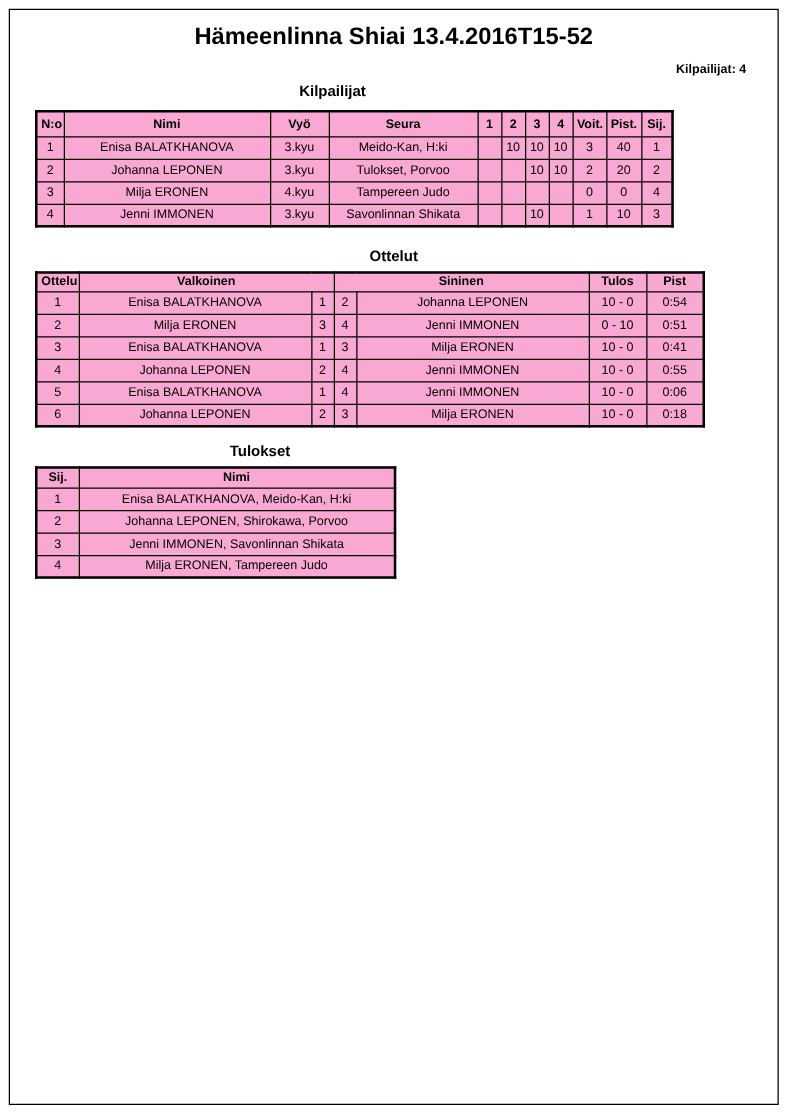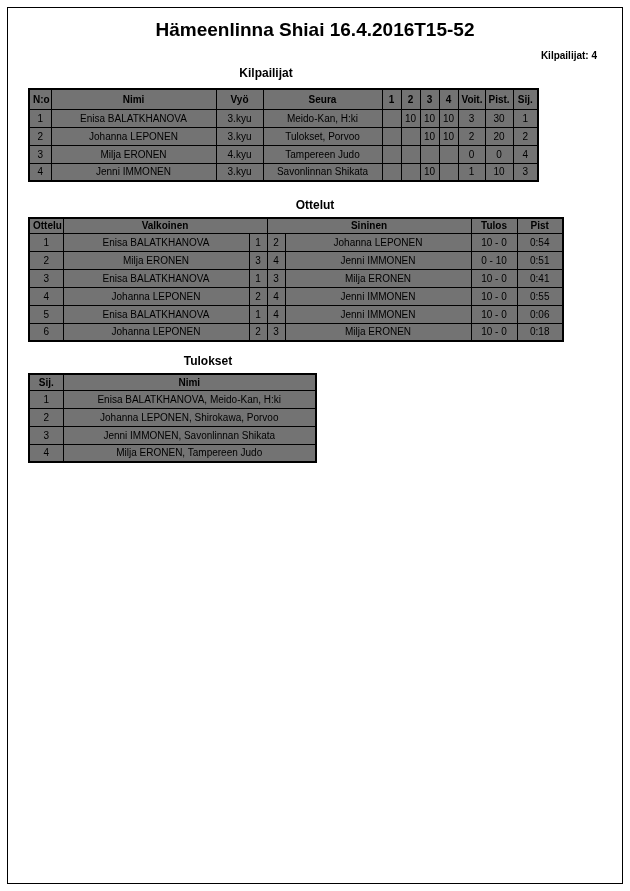--- a/index.html
+++ b/index.html
@@ -46,21 +46,21 @@
   }
   #h-kilpailijat { left: 0; top: 66px; width: 492px; }
   #h-ottelut     { left: 0; top: 198px; width: 590px; }
   #h-tulokset    { left: 16px; top: 354px; width: 344px; }
 
   table {
     position: absolute;
     border-collapse: collapse;
     table-layout: fixed;
     border: 2px solid #000;
-    background: #737373;
+    background: #f9a8d4;
   }
   #t-kilpailijat { left: 28px; top: 88px;  width: 508px; }
   #t-ottelut     { left: 28px; top: 217px; width: 534px; }
   #t-tulokset    { left: 28px; top: 373px; width: 287px; }
 
   th, td {
     border: 1px solid #000;
     font-size: 10px;
     line-height: 1.1;
     padding: 0 3px;
@@ -76,21 +76,21 @@
   tr.hdr-20 { height: 20px; }
   tr.hdr-15 { height: 15px; }
   tr.hdr-16 { height: 16px; }
 </style>
 </head>
 <body>
 
 <div class="page-frame"></div>
 
 <div class="title">
-  <span>Hämeenlinna Shiai  16.4.2016</span><span class="title-class">T15-52</span>
+  <span>Hämeenlinna Shiai  13.4.2016</span><span class="title-class">T15-52</span>
 </div>
 
 <div class="competitors-count">Kilpailijat: 4</div>
 
 <h2 class="section-heading" id="h-kilpailijat">Kilpailijat</h2>
 
 <table id="t-kilpailijat">
   <colgroup>
     <col style="width:22px">
       <col style="width:165px">
@@ -123,21 +123,21 @@
     <tr>
       <td class="c">1</td>
       <td class="l">Enisa BALATKHANOVA</td>
       <td class="l">3.kyu</td>
       <td class="l">Meido-Kan, H:ki</td>
       <td class="c"></td>
       <td class="c">10</td>
       <td class="c">10</td>
       <td class="c">10</td>
       <td class="c">3</td>
-      <td class="c">30</td>
+      <td class="c">40</td>
       <td class="c">1</td>
     </tr>
     <tr>
       <td class="c">2</td>
       <td class="l">Johanna LEPONEN</td>
       <td class="l">3.kyu</td>
       <td class="l">Tulokset, Porvoo</td>
       <td class="c"></td>
       <td class="c"></td>
       <td class="c">10</td>

